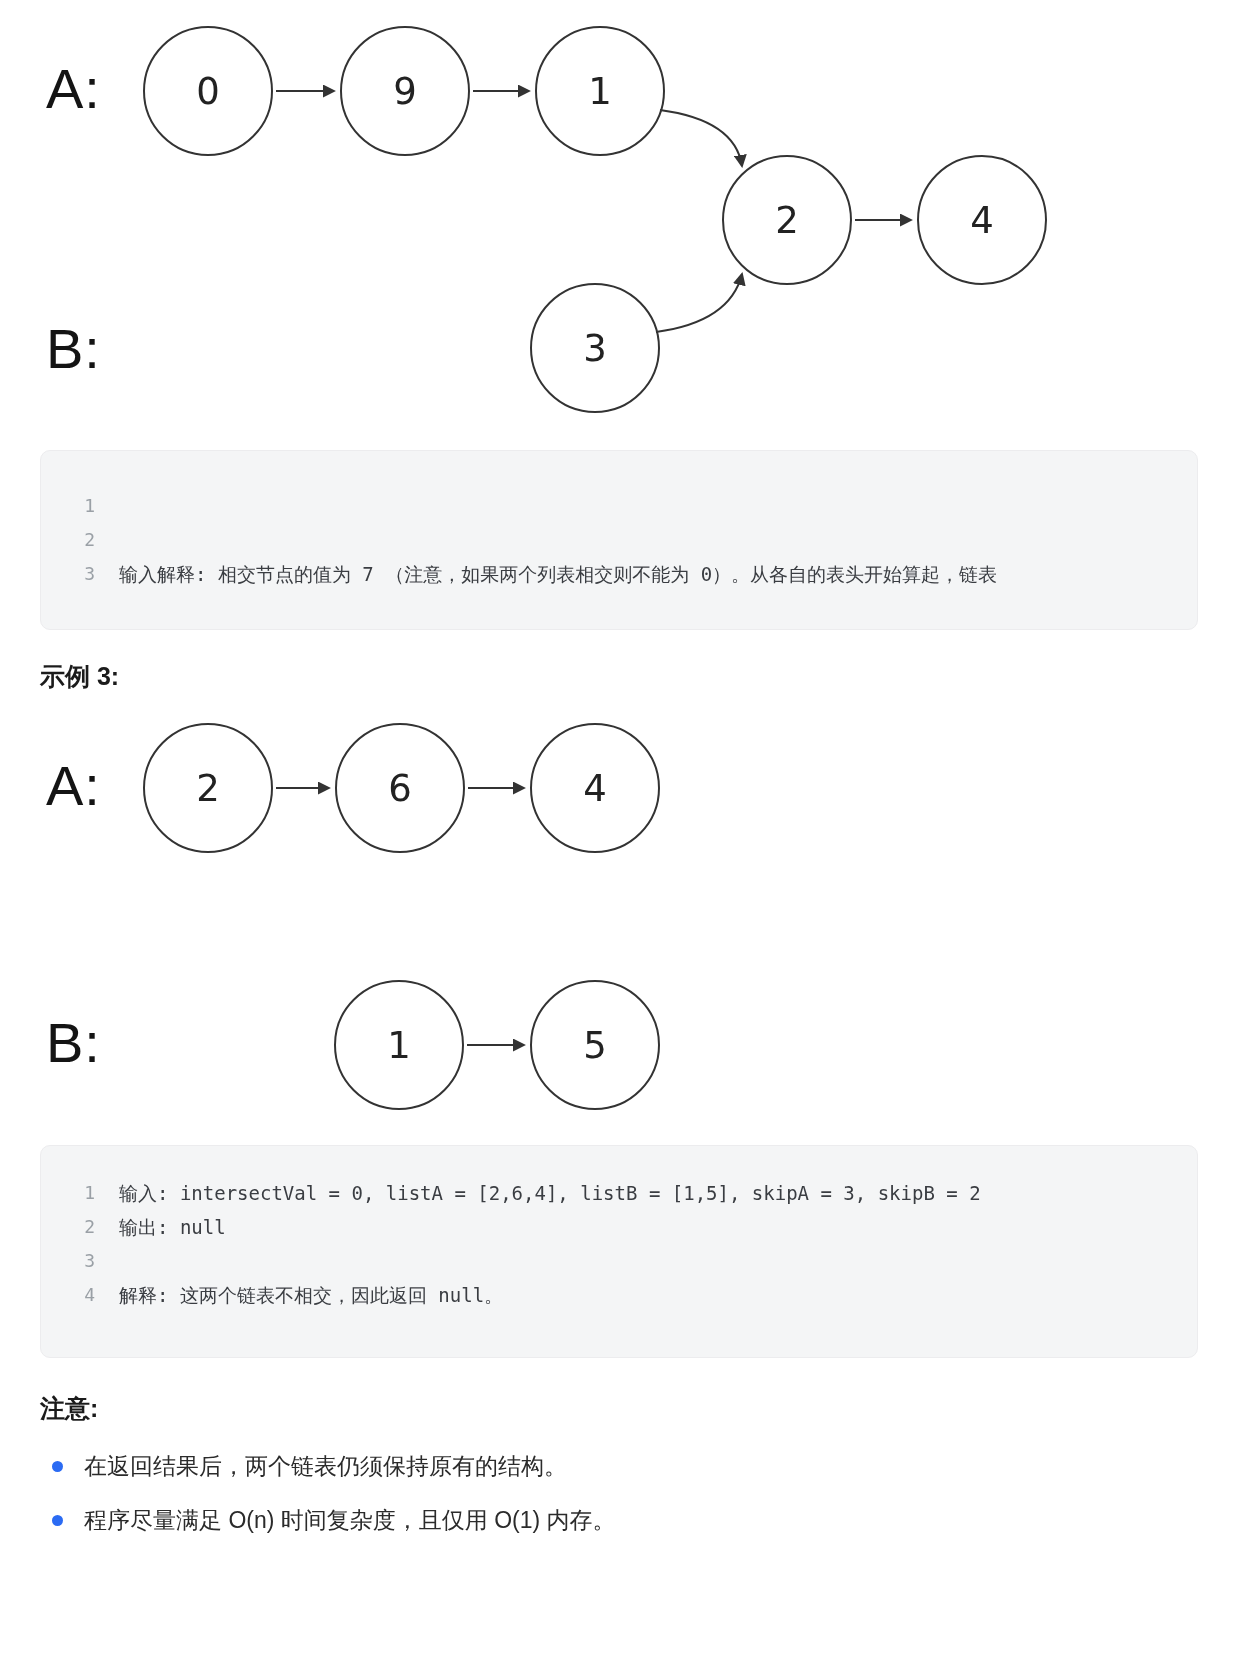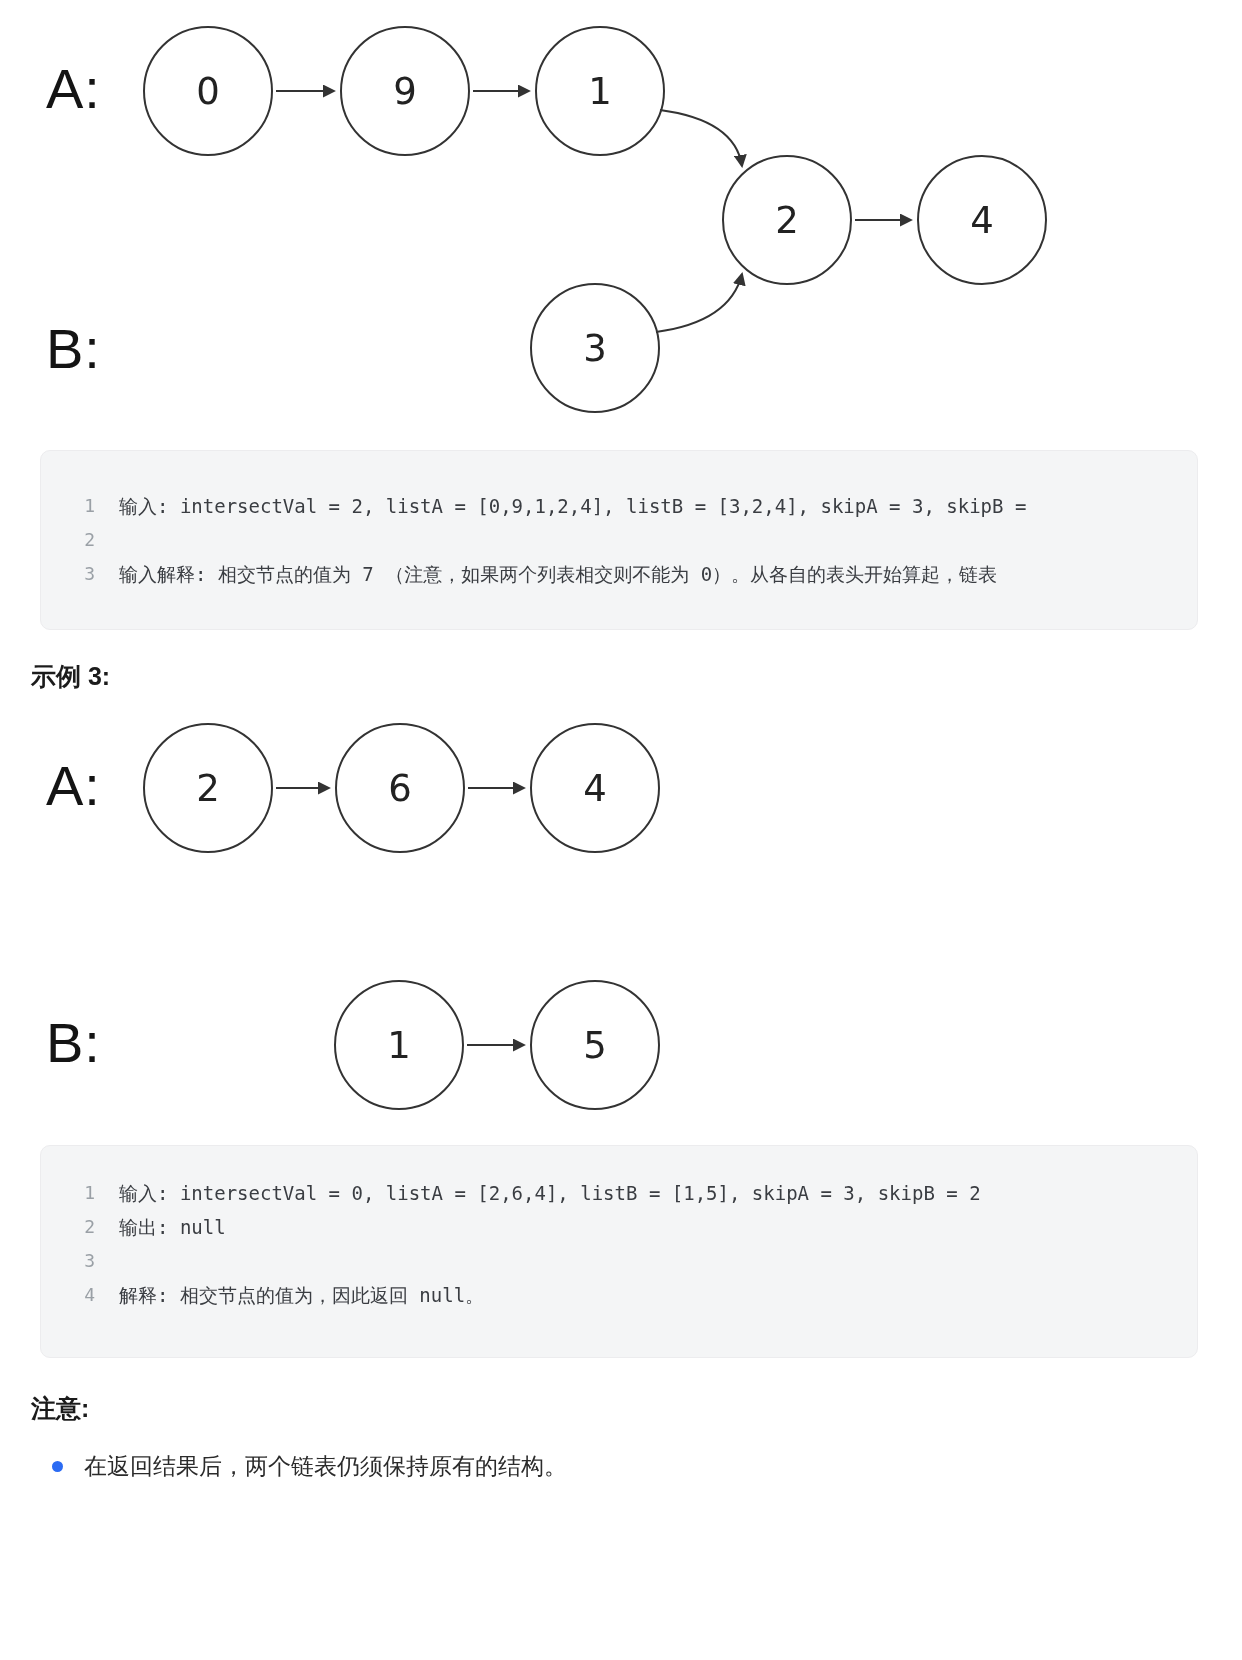--- a/index.html
+++ b/index.html
@@ -19,21 +19,21 @@
   .code-block{
     position:absolute;left:40px;width:1158px;background:#f4f5f6;border:1px solid #ececee;
     border-radius:10px;box-sizing:border-box;z-index:1;
     font-family:"DejaVu Sans Mono","Liberation Mono",monospace;
   }
   .code-line{display:flex;height:34px;line-height:34px;white-space:pre;overflow:hidden;}
   .ln{width:78px;flex:0 0 78px;text-align:right;padding-right:24px;box-sizing:border-box;
       color:#9aa0a6;font-size:18px;}
   .ct{color:#3a3d42;font-size:19px;}
   .section-heading{
-    position:absolute;left:31px;font-size:25px;font-weight:700;color:#1b1b1b;z-index:2;
+    position:absolute;left:40px;font-size:25px;font-weight:700;color:#1b1b1b;z-index:2;
   }
   .notes-list{position:absolute;left:40px;top:1452px;width:1100px;z-index:2;}
   .note-item{position:relative;height:29px;line-height:29px;margin-bottom:25px;
     font-size:23px;color:#2b2b2b;}
   .bullet-dot{position:absolute;left:12px;top:9px;width:11px;height:11px;border-radius:50%;
     background:#2b6bf3;}
   .note-text{display:block;margin-left:44px;white-space:nowrap;}
   .watermark{
     position:absolute;right:42px;top:1664px;font-size:27px;font-weight:700;letter-spacing:1px;
     color:#f0f0f0;text-shadow:-1px -1px 0 #b3b3b3, 1px 1px 0 #ffffff;z-index:4;white-space:nowrap;
@@ -66,21 +66,21 @@
   <div class="node" style="left:143px;top:26px">0</div>
   <div class="node" style="left:340px;top:26px">9</div>
   <div class="node" style="left:535px;top:26px">1</div>
   <div class="node" style="left:722px;top:155px">2</div>
   <div class="node" style="left:917px;top:155px">4</div>
   <div class="ab-label" style="left:46px;top:316px">B:</div>
   <div class="node" style="left:530px;top:283px">3</div>
 
   <div class="code-block" style="top:450px;height:180px;padding-top:38px">
     <div class="code-line">
-      <span class="ln">1</span><span class="ct">输入: intersectVal = 2, listA = [0,9,1,2,4], listB = [3,2,4], skipA = 3, skipB =</span>
+      <span class="ln">1</span>
     </div>
     <div class="code-line">
       <span class="ln">2</span>
     </div>
     <div class="code-line">
       <span class="ln">3</span><span class="ct">输入解释: 相交节点的值为 7 （注意，如果两个列表相交则不能为 0）。从各自的表头开始算起，链表</span>
     </div>
   </div>
 
   <div class="section-heading" style="top:660px">示例 3:</div>
@@ -97,28 +97,32 @@
     <div class="code-line">
       <span class="ln">1</span><span class="ct">输入: intersectVal = 0, listA = [2,6,4], listB = [1,5], skipA = 3, skipB = 2</span>
     </div>
     <div class="code-line">
       <span class="ln">2</span><span class="ct">输出: null</span>
     </div>
     <div class="code-line">
       <span class="ln">3</span>
     </div>
     <div class="code-line">
-      <span class="ln">4</span><span class="ct">解释: 相交节点的值为，因此返回 null。</span>
+      <span class="ln">4</span><span class="ct">解释: 这两个链表不相交，因此返回 null。</span>
     </div>
   </div>
 
   <div class="section-heading" style="top:1392px">注意:</div>
 
   <div class="notes-list">
     <div class="note-item">
       <span class="bullet-dot"></span>
       <span class="note-text">在返回结果后，两个链表仍须保持原有的结构。</span>
     </div>
+    <div class="note-item">
+      <span class="bullet-dot"></span>
+      <span class="note-text">程序尽量满足 O(n) 时间复杂度，且仅用 O(1) 内存。</span>
+    </div>
   </div>
 
   <div class="watermark">掘金技术社区 @ 前端起司_</div>
 
 </div>
 
 </body></html>

